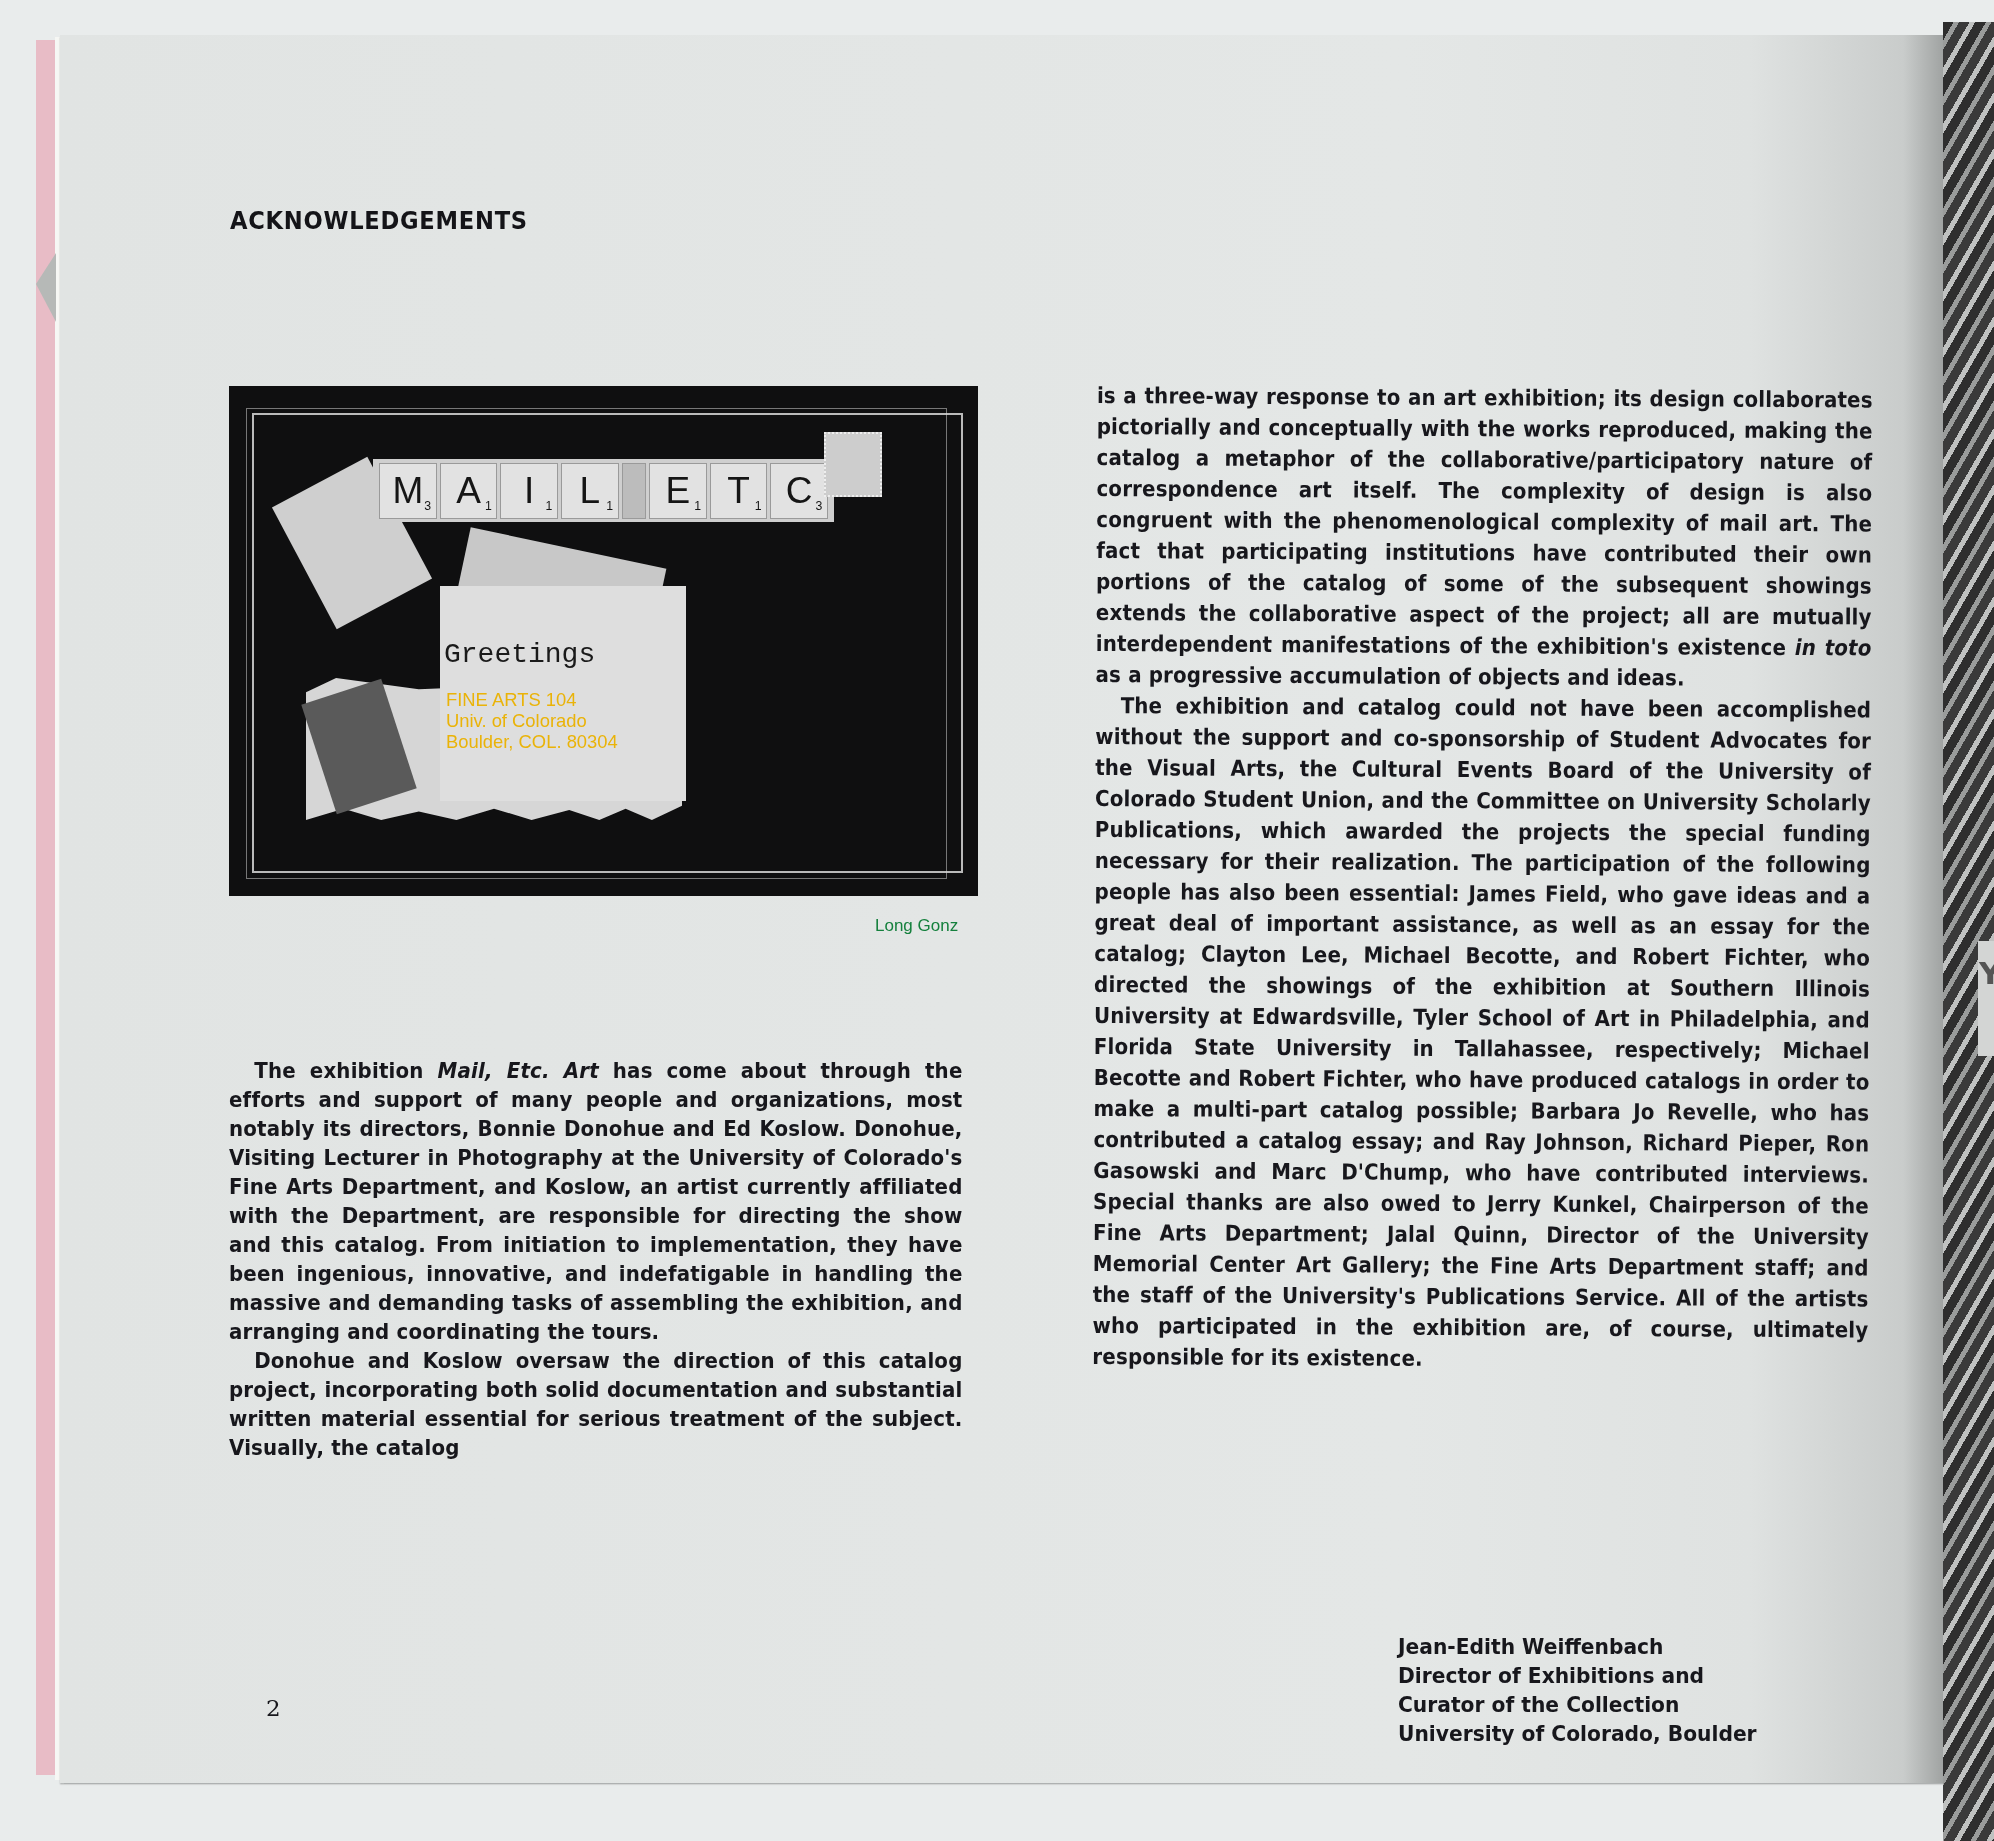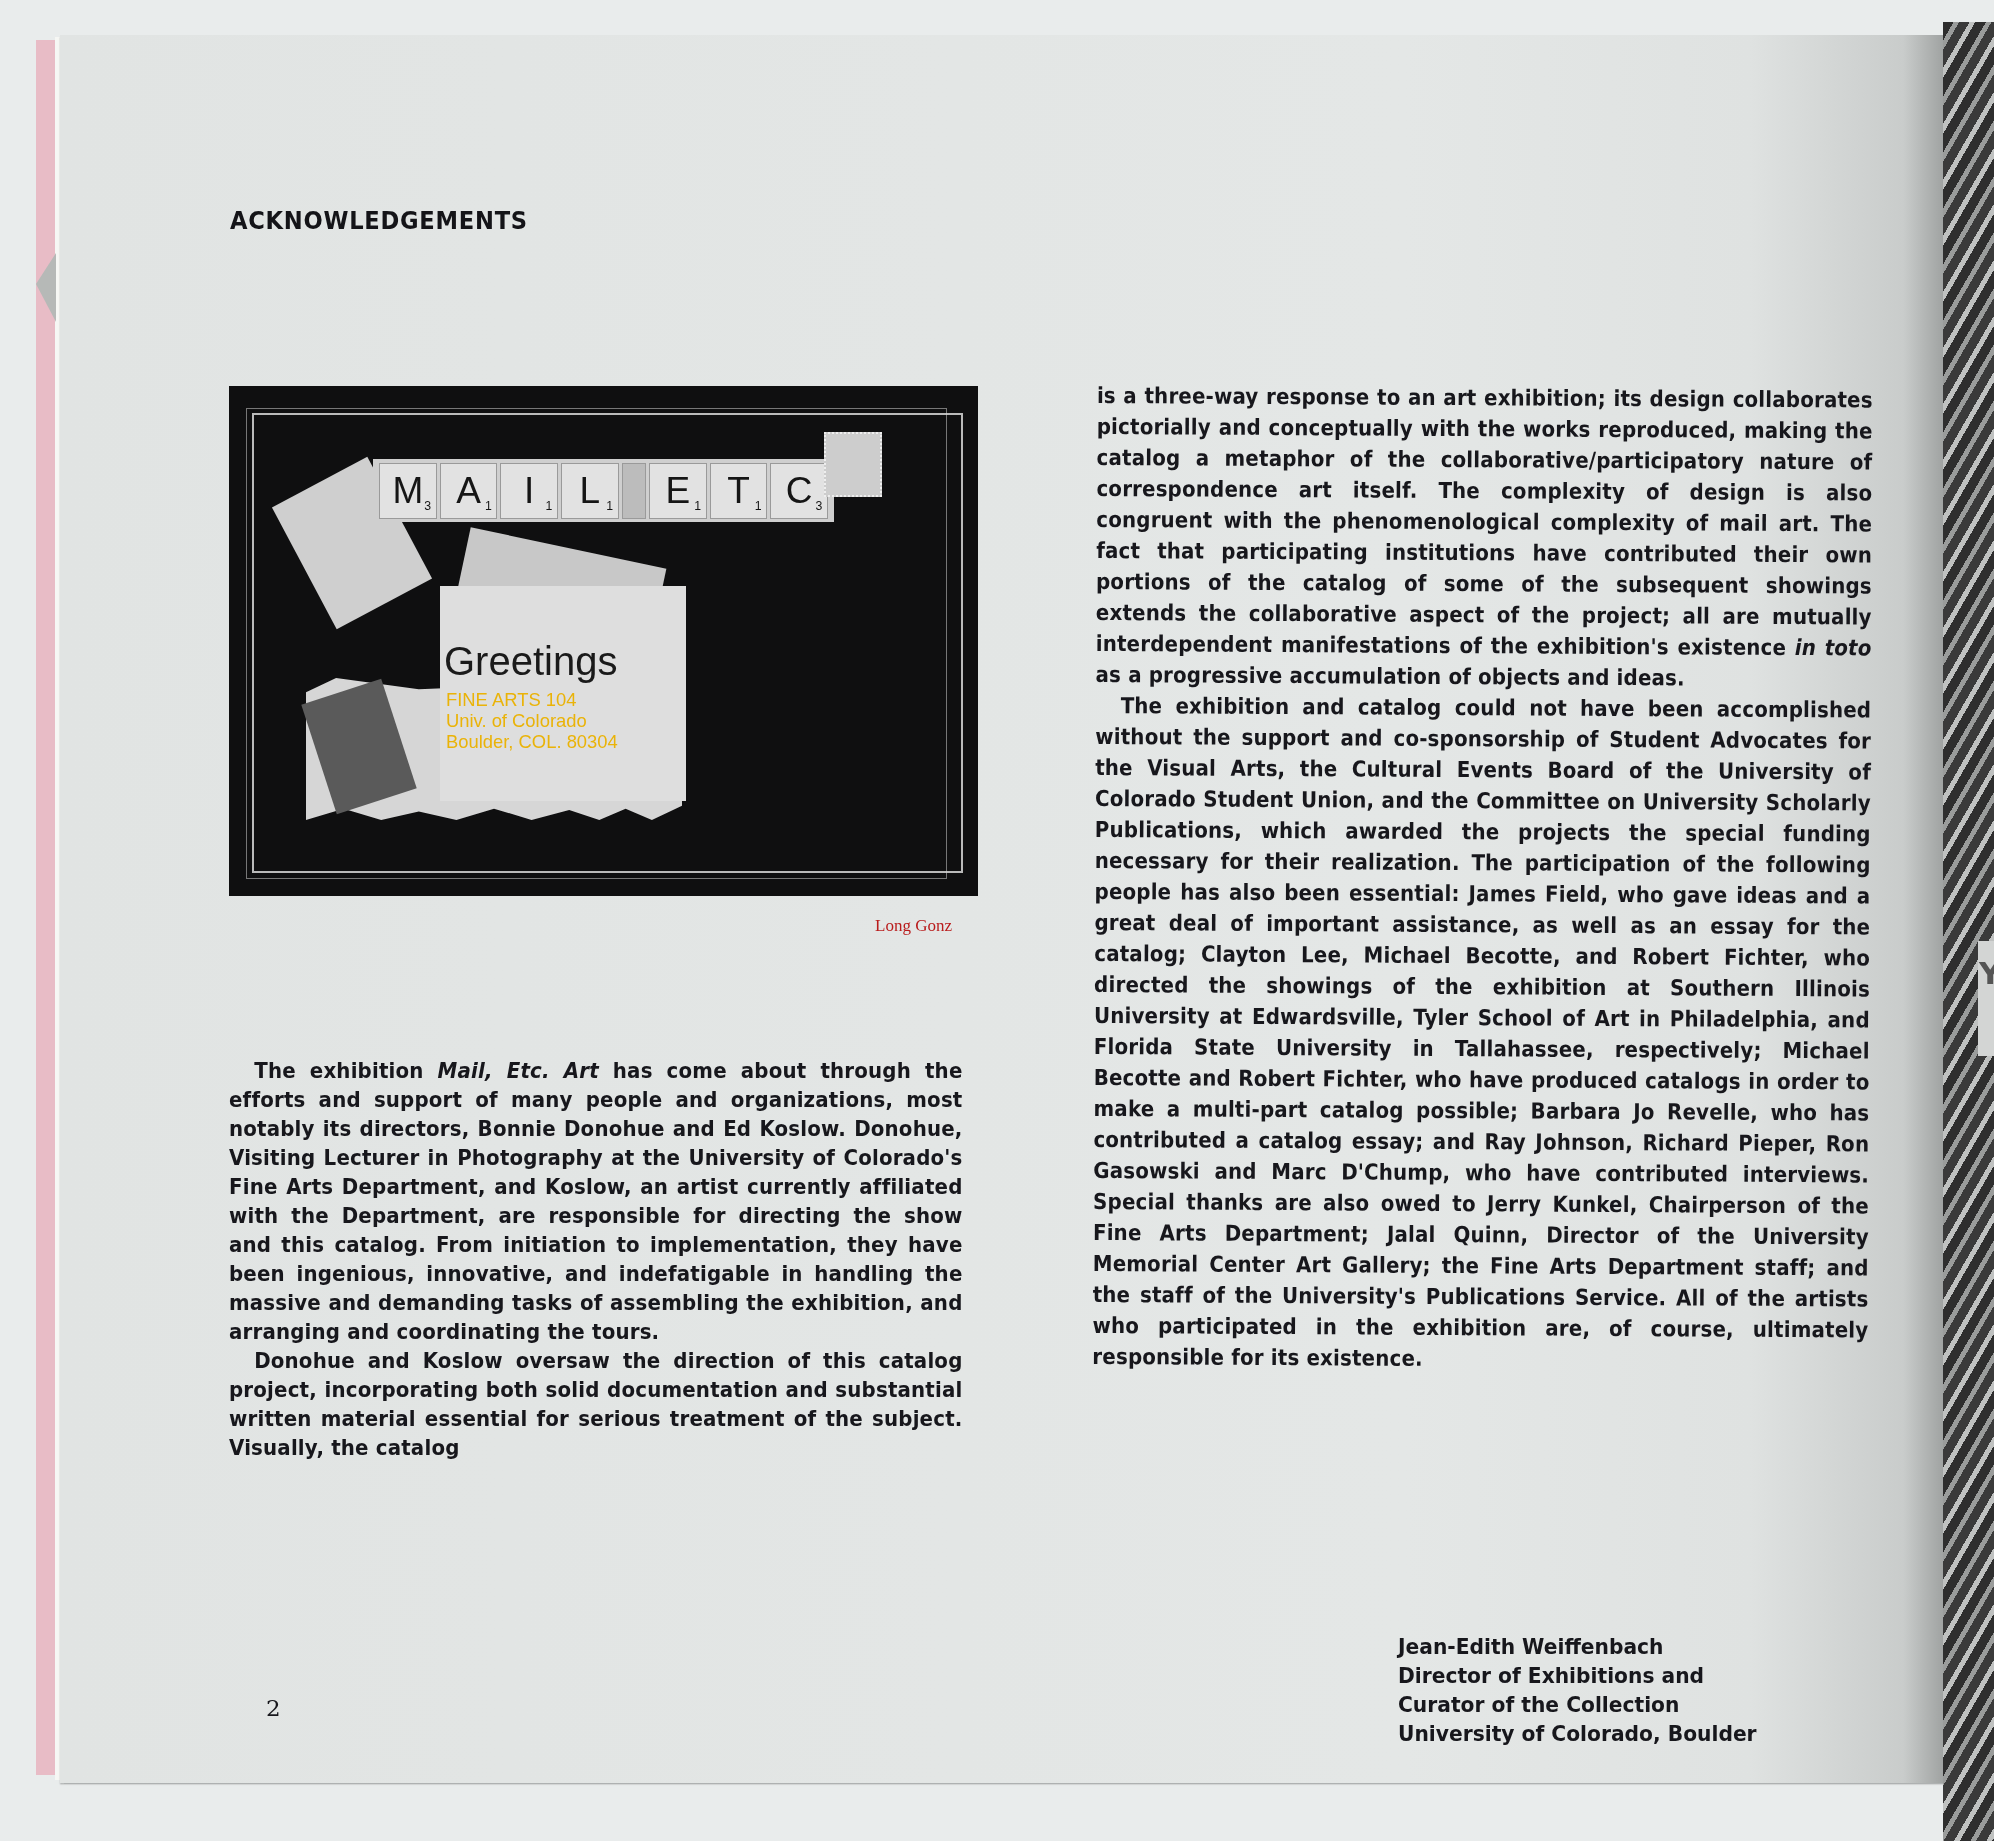--- a/index.html
+++ b/index.html
@@ -73,21 +73,21 @@
     .photo .stamp {
       position: absolute; left: 595px; top: 46px; width: 54px; height: 61px;
       background: #cdcdcd; border: 2.3px dotted #eeeeee;
     }
     .photo .greet {
       position: absolute; left: 211px; top: 200px; width: 246px; height: 215px;
       background: #dedede;
     }
     .photo .greet-title {
       position: absolute; left: 215px; top: 253px;
-      font-family: Liberation Sans, sans-serif; font-size: 40px; color: #1a1a1a;
+      font-family: Liberation Mono, monospace; font-size: 28px; color: #1a1a1a;
     }
     .photo .greet-addr {
       position: absolute; left: 217px; top: 303px;
       font-family: "Liberation Sans", sans-serif; font-size: 18.4px; color: #eab308; line-height: 1.15;
       white-space: pre;
     }
     .photo .torn {
       position: absolute; left: 77px; top: 292px; width: 376px; height: 142px;
       background: #d6d6d6;
       clip-path: polygon(0 10%, 8% 0, 30% 8%, 100% 0, 100% 90%, 92% 100%, 85% 92%, 78% 100%, 70% 93%, 60% 100%, 50% 92%, 40% 100%, 30% 94%, 20% 100%, 10% 92%, 0 100%);
@@ -99,21 +99,21 @@
     .photo .mid-card {
       position: absolute; left: 230px; top: 161px; width: 200px; height: 92px;
       background: #c8c8c8; transform: rotate(12deg);
     }
     .photo .dark-photo {
       position: absolute; left: 88px; top: 303px; width: 84px; height: 115px;
       background: #5a5a5a; transform: rotate(-18deg);
     }
     .caption {
       position: absolute; left: 875px; top: 916px;
-      font-family: Liberation Serif, serif; font-size: 17px; color: #b91c1c;
+      font-family: Liberation Sans, sans-serif; font-size: 17px; color: #15803d;
     }
     .col {
       position: absolute; font-family: "DejaVu Sans", sans-serif; font-weight: bold;
       color: #17171c; font-size: 22px; line-height: 29px; text-align: justify;
       letter-spacing: 0.2px;
     }
     .col p { margin: 0; text-indent: 28px; }
     .col p.noindent { text-indent: 0; }
     .col-left {
       left: 229px; top: 1056px; width: 733px;

